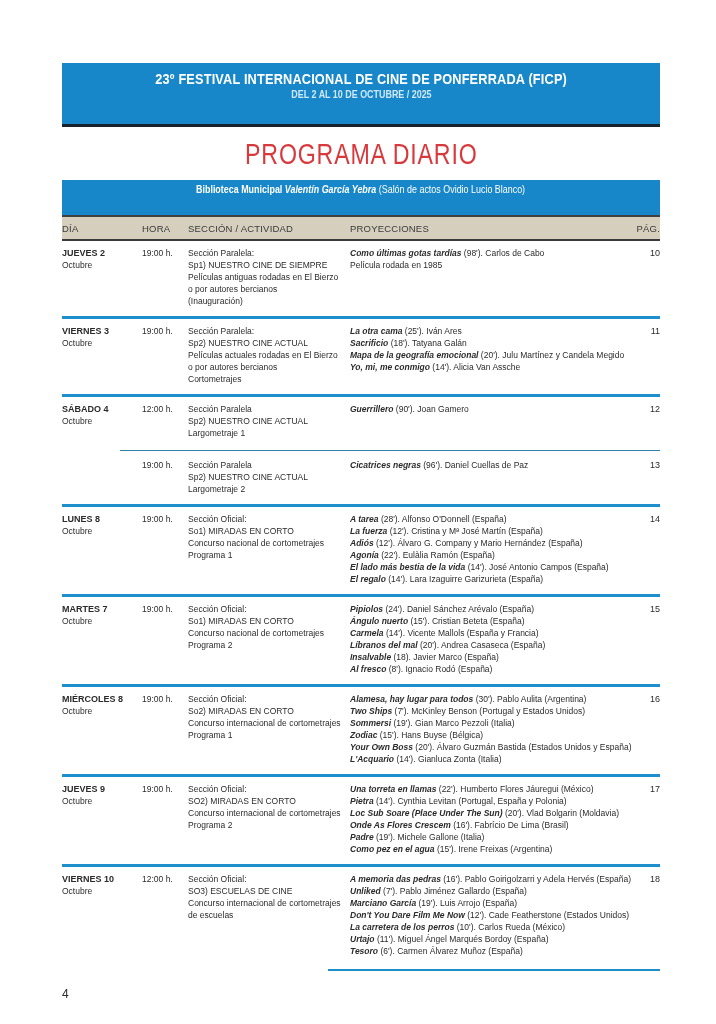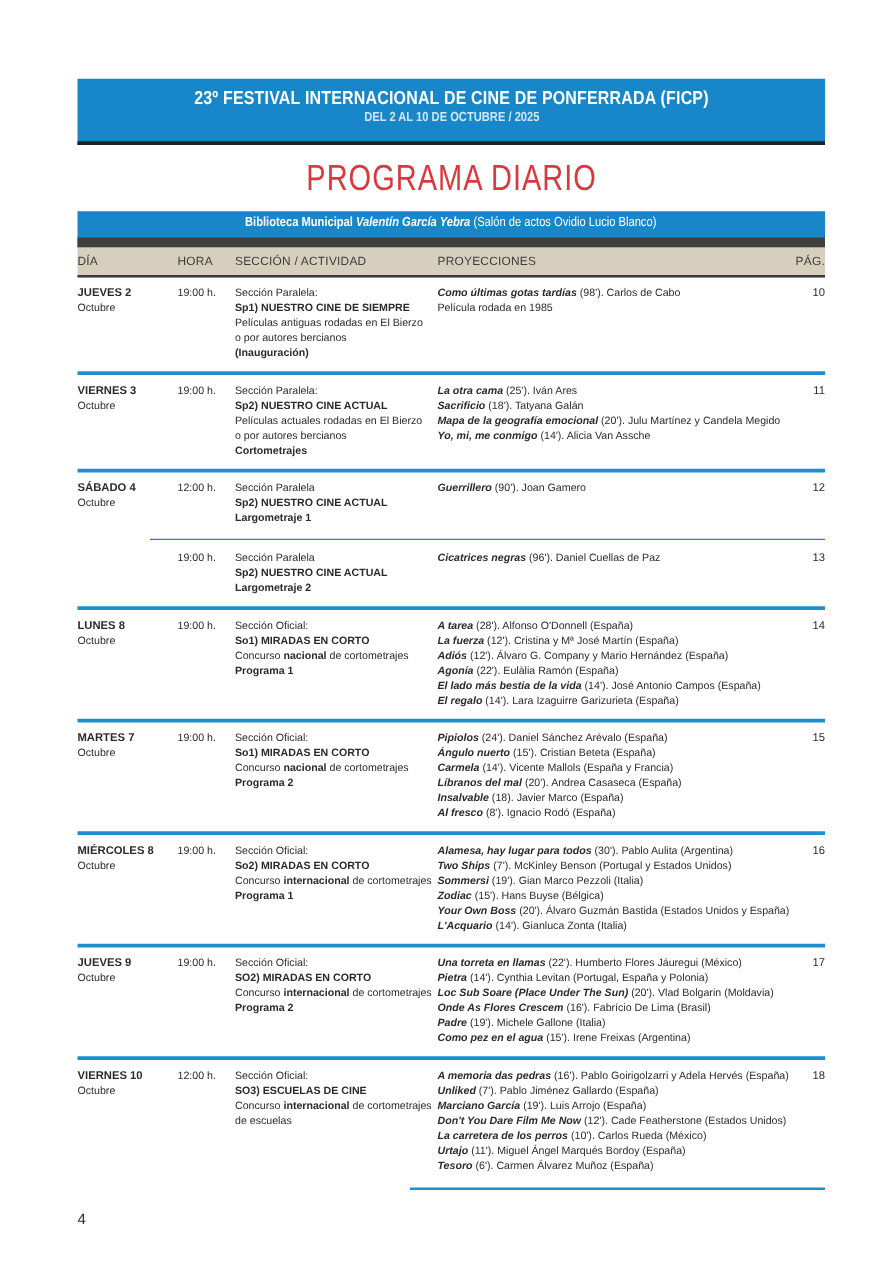--- a/index.html
+++ b/index.html
@@ -6,55 +6,55 @@
   html,body{margin:0;padding:0;}
   body{
     width:716px;height:1024px;background:#ffffff;
     font-family:"Liberation Sans", sans-serif;
     color:#2b2b2b;position:relative;overflow:hidden;
   }
   .page{position:absolute;left:62px;top:63px;width:598px;}
   
   .banner{
     background:#1787c9;border-bottom:3px solid #17222c;
-    text-align:center;padding:7px 0 12px;
+    text-align:center;padding:7px 0 23px;
   }
   .banner-title{color:#ffffff;font-weight:bold;font-size:15px;letter-spacing:.2px;line-height:17px;}
   .banner-subtitle{color:#cfe8f7;font-weight:bold;font-size:10.5px;line-height:13px;margin-top:1px;}
   .condense{display:inline-block;transform:scaleX(.85);transform-origin:50% 50%;white-space:nowrap;}
   
   .page-title{
     margin:10px 0 9px;text-align:center;color:#d8393d;
     font-size:29px;font-weight:normal;letter-spacing:1px;line-height:34px;
   }
   .page-title .condense{transform:scaleX(.8);}
   
   .venue-bar{
-    background:#1787c9;border-bottom:8px solid #404040;
-    color:#ffffff;text-align:center;font-size:10.5px;padding:3px 0 6px;line-height:12px;
+    background:#1787c9;border-bottom:2px solid #404040;
+    color:#ffffff;text-align:center;font-size:10.5px;padding:3px 0 20px;line-height:12px;
   }
   .b{font-weight:bold;}
   .bi{font-weight:bold;font-style:italic;}
   
   .thead{
     background:#d6cfbe;border-bottom:2px solid #3a3a3a;
     display:flex;position:relative;align-items:center;
     font-size:9.5px;color:#3b3b3b;padding:6px 0 5px;letter-spacing:.2px;
   }
   .cell{box-sizing:border-box;}
   .c-day{width:80px;}
   .c-hour{width:46px;}
   .c-sec{width:162px;padding-right:4px;}
   .c-films{flex:1;padding-right:24px;}
   .c-page{position:absolute;right:0;top:6px;text-align:center;}
   
   .session-row{display:flex;position:relative;padding:6px 0 9px;font-size:8.5px;line-height:12px;}
   .day-name{font-weight:bold;font-size:9px;}
   .day-month{font-size:8.5px;}
-  .section-line .b{font-weight:bold;}
+  .section-line .b{font-weight:normal;}
   .film-line .ftitle{font-weight:bold;font-style:italic;}
   .page-ref{position:absolute;right:0;top:6px;font-size:9px;}
   .day-divider{height:3px;background:#1e8fcd;}
   .session-divider{height:1px;background:#2e7fa9;margin:2px 0 2px 58px;}
   .end-line{height:2px;background:#1e8fcd;margin:3px 0 0 266px;width:332px;}
   .folio{font-size:12px;color:#2b2b2b;margin-top:16px;}
 </style>
 </head>
 <body>
 

